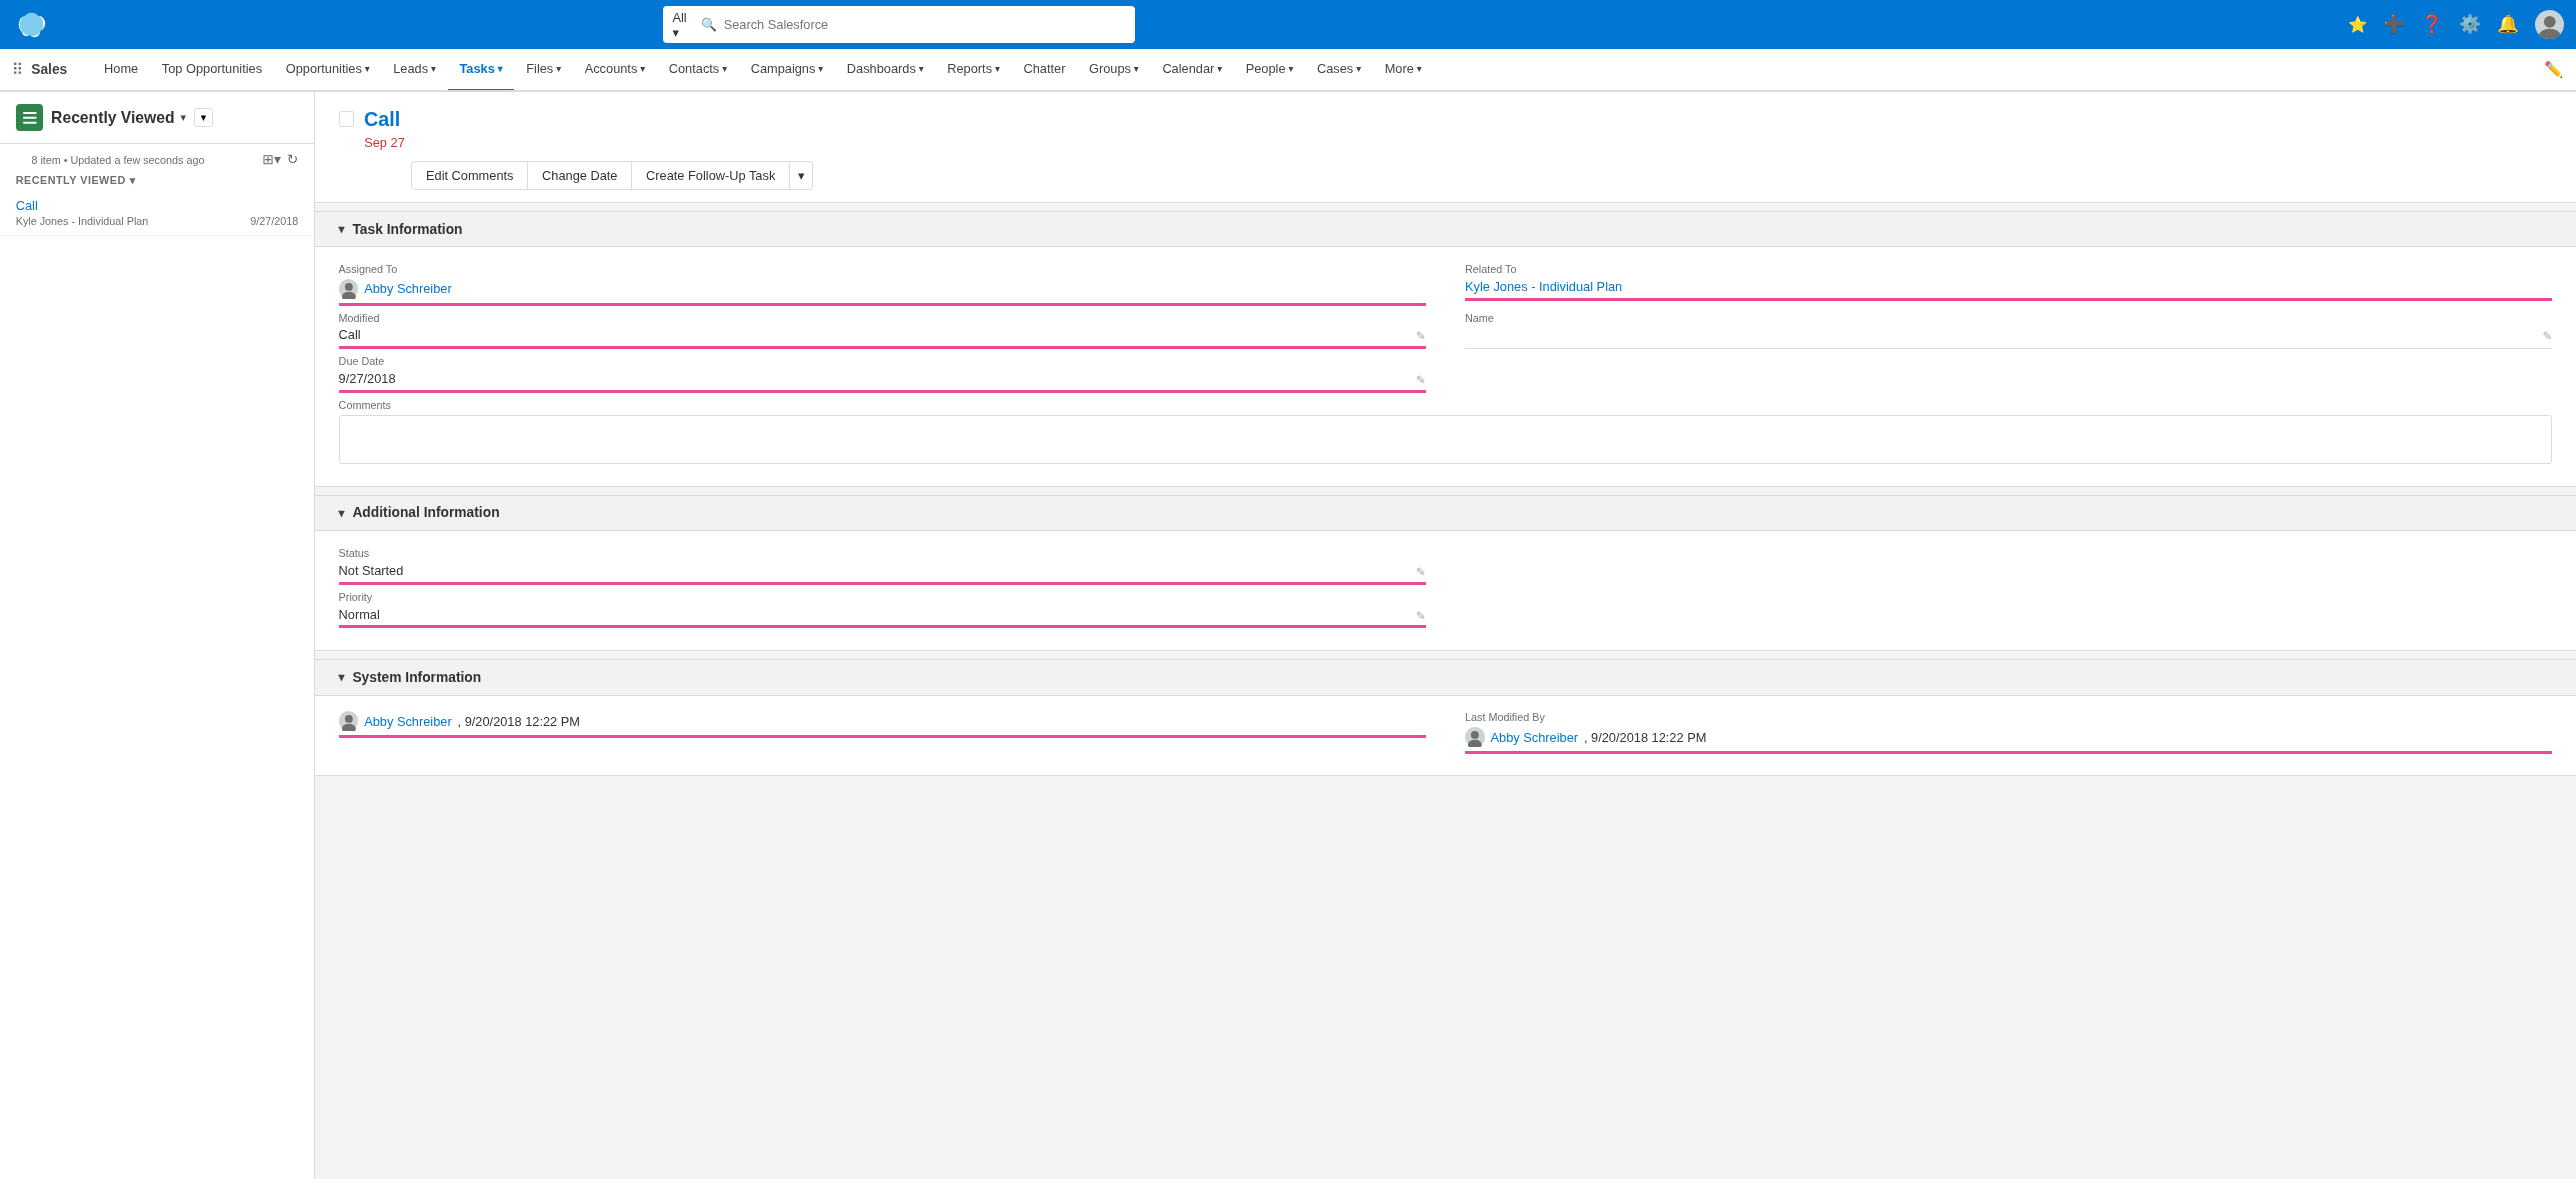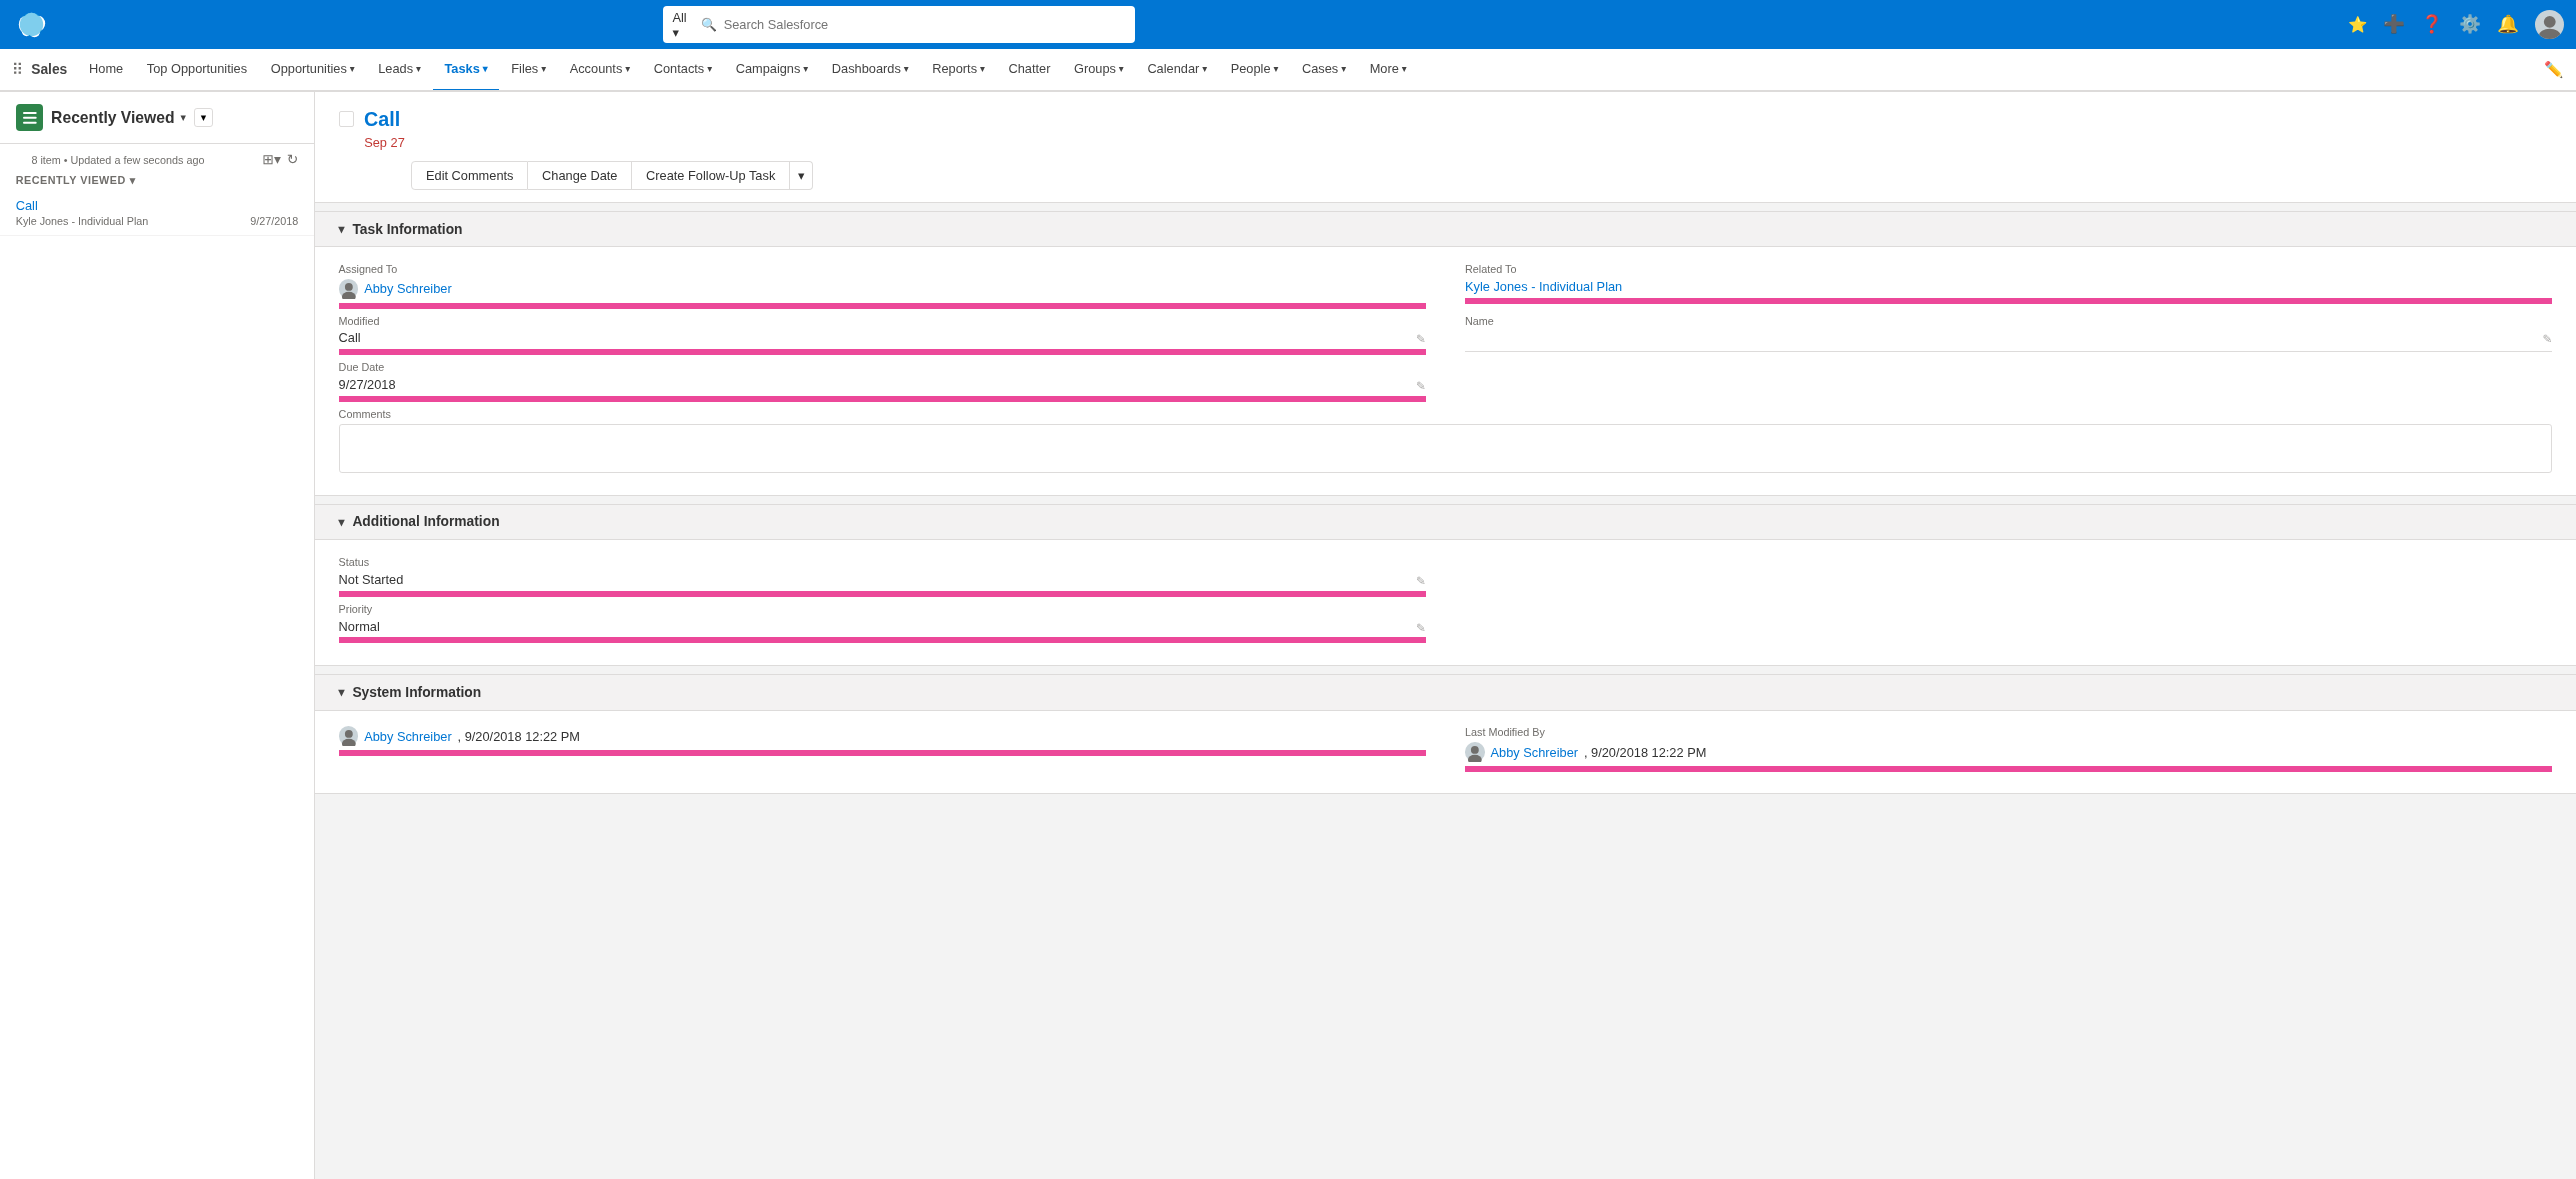--- a/index.html
+++ b/index.html
@@ -32,21 +32,21 @@
       background: white;
       border-bottom: 2px solid #dddbda;
       display: flex;
       align-items: center;
       padding: 0 11.8px;
       height: 43px;
       gap: 0;
       overflow: hidden;
     }
     .nav-app-name {
-      font-size: 13.8px; font-weight: 700; color: #444; margin-right: 10px;
+      font-size: 13.8px; font-weight: 700; color: #444; margin-right: 25px;
     }
     .nav-grid-icon {
       margin-right: 7.9px; color: #706e6b; font-size: 15.7px; cursor: pointer;
     }
     .nav-item {
       padding: 0 11.8px; height: 43px; display: flex; align-items: center;
       font-size: 12.8px; color: #444; cursor: pointer; white-space: nowrap;
       border-bottom: 2.9px solid transparent; position: relative;
     }
     .nav-item.active {
@@ -150,21 +150,21 @@
     }
     .fields-grid {
       display: grid; grid-template-columns: 1fr 1fr; gap: 0 39px;
     }
     .field-group { margin-bottom: 6px; }
     .field-label {
       font-size: 10.8px; color: #706e6b; margin-bottom: 3.9px; font-weight: 500;
     }
     .field-value {
       font-size: 12.8px; color: #333; padding-bottom: 3.9px;
-      border-bottom: 6px solid #ec4899; min-height: 21.6px; display: flex; align-items: center;
+      border-bottom: 3px solid #ec4899; min-height: 21.6px; display: flex; align-items: center;
       gap: 5.9px; position: relative;
     }
     .field-value a { color: #0176d3; text-decoration: none; }
     .field-edit-icon {
       position: absolute; right: 0; top: 2px; color: #706e6b; font-size: 11.8px;
       opacity: 0.6; cursor: pointer;
     }
     .user-avatar-small {
       width: 19.7px; height: 19.7px; border-radius: 50%; background: #c9d3d8;
       display: inline-flex; align-items: center; justify-content: center; font-size: 9.8px; color: #333;

